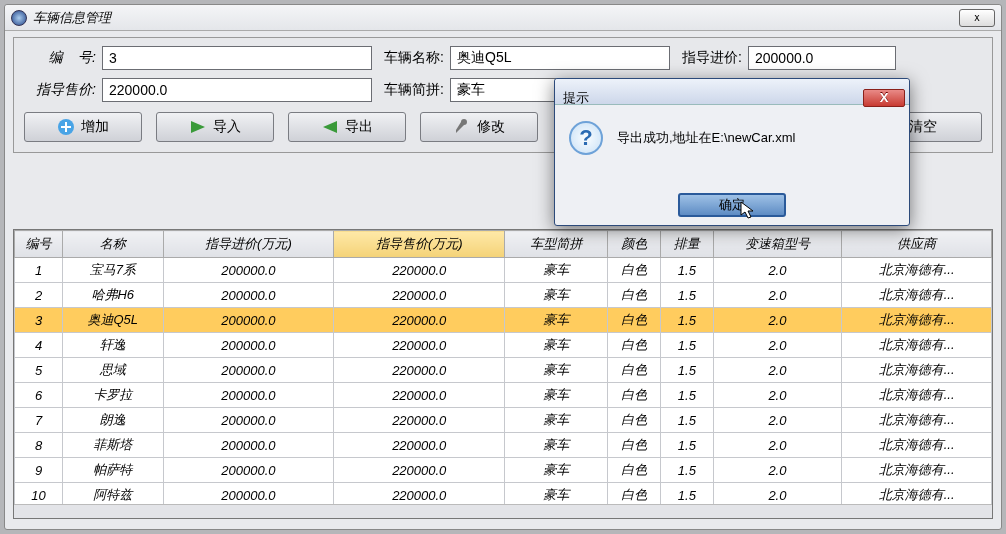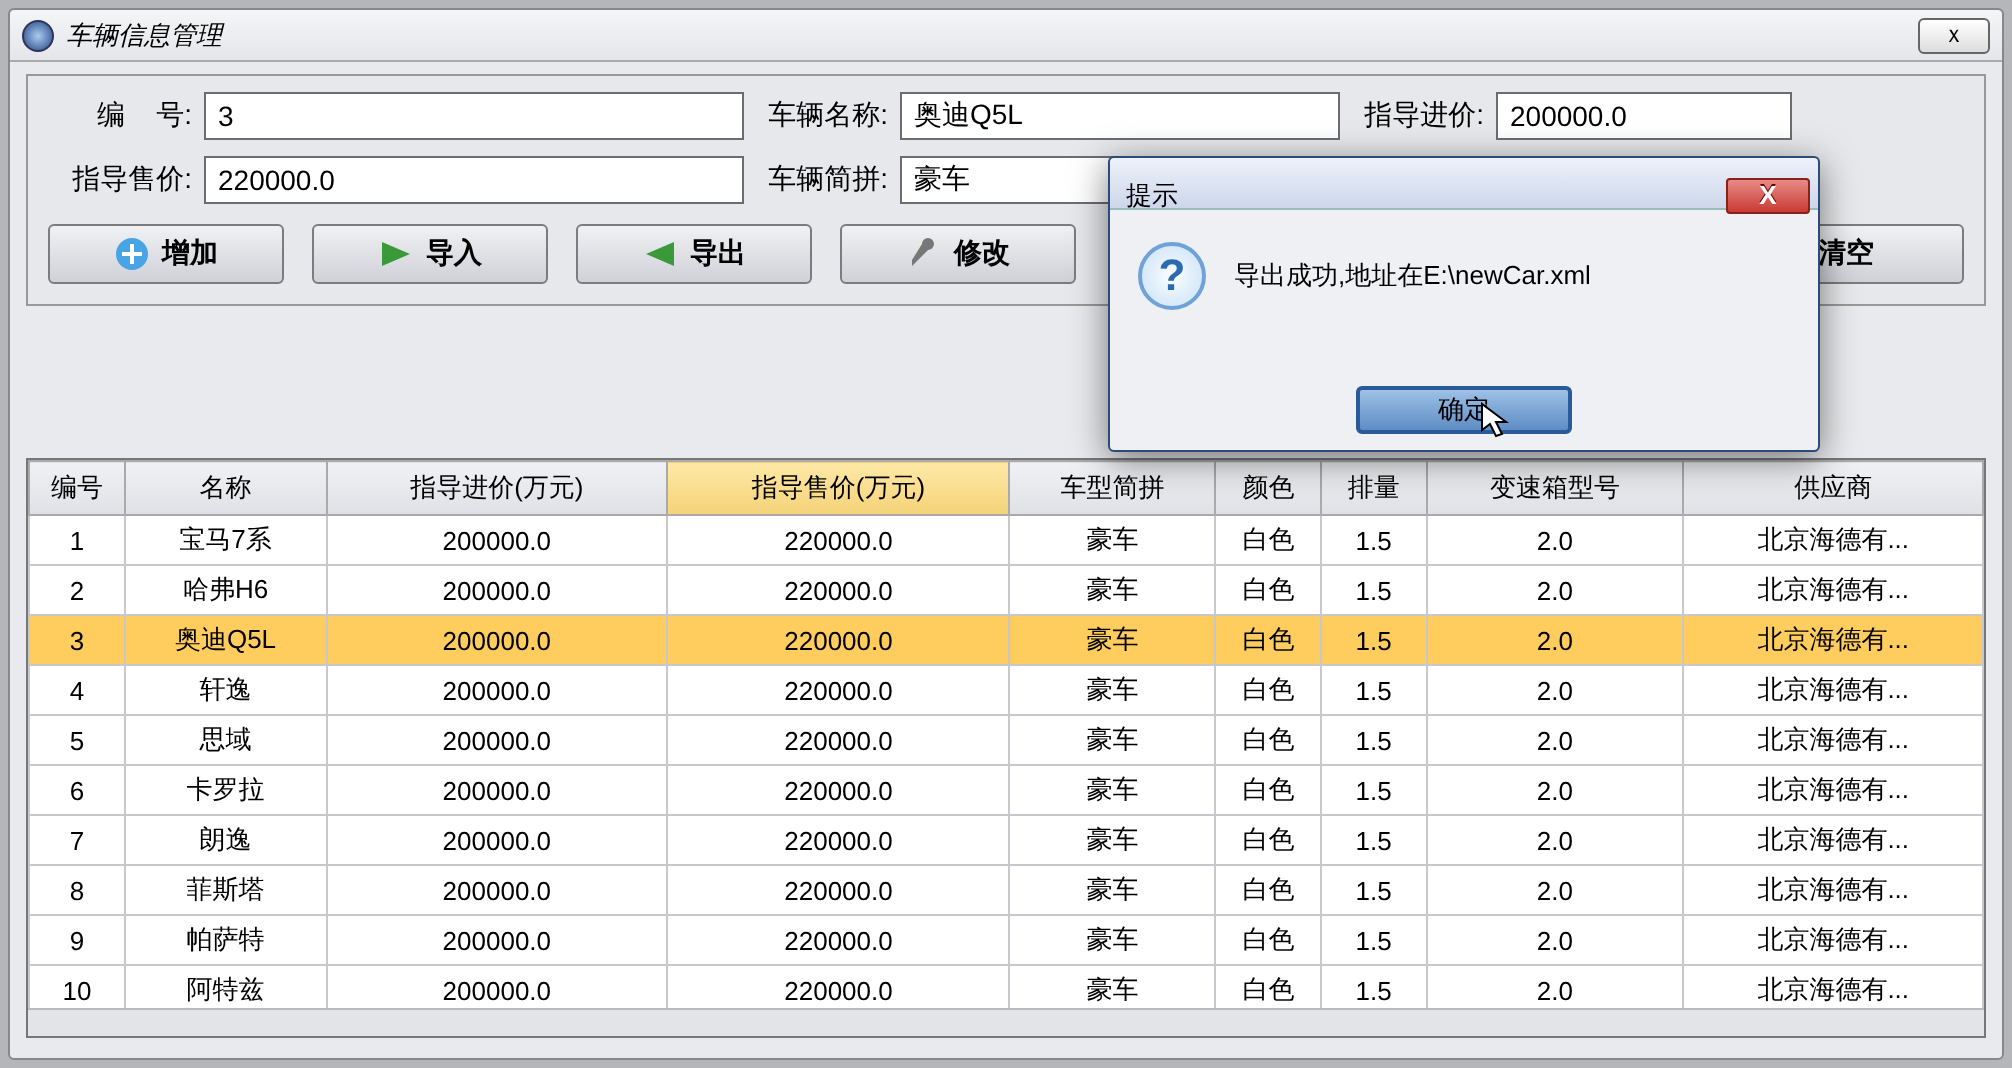--- a/index.html
+++ b/index.html
@@ -10,35 +10,35 @@
 .title-bar { height: 26px; background: linear-gradient(#f4f5f7,#e4e6ea); display:flex; align-items:center; padding:0 6px; border-bottom:1px solid #aaa; border-radius:3px 3px 0 0; }
 .title-icon { width:16px; height:16px; border-radius:50%; background:radial-gradient(#aaccee,#224488); border:1px solid #335; margin-right:6px;}
 .title-text { font-size:13px;font-style:italic; }
 .title-close { margin-left:auto; width:36px; height:18px; border:1px solid #666; border-radius:3px; background:linear-gradient(#fff,#ddd); display:flex; align-items:center; justify-content:center; font-size:12px; cursor:pointer;}
 
 .content { position:absolute; top:26px; left:0; right:0; bottom:0; }
 
 .form-pane { margin:6px 8px 0 8px; border:1px solid #999; background:#e7e8eb; padding:8px 10px 8px 10px; }
 .form-row { display:flex; align-items:center; gap:6px; margin-bottom:8px; }
 .form-label { font-size:14px; text-align:right; white-space:pre; }
-.form-label.w1 { width:72px; }
+.form-label.w1 { width:72px;font-style:italic; }
 .form-label.w2 { width:66px; }
 .form-input { height:24px; border:1px solid #6b6d73; background:#fff; padding:2px 6px; font-size:14px; }
 .fi-a { width:270px; }
 .fi-b { width:220px; }
 .fi-c { width:148px; }
 .combo-btn { width:26px; height:24px; border:1px solid #666; background:linear-gradient(#f6f7f9,#d7d9de); display:flex; align-items:center; justify-content:center; cursor:pointer; margin-left:-1px;}
 .combo-btn svg { width:10px; height:10px; }
 
 .btn-row { display:flex; gap:14px; padding:2px 0 2px 0; }
-.tbtn { width:118px; height:30px; border:1px solid #7a7c82; border-radius:3px; background:linear-gradient(#f0f1f4,#cfd1d7); display:flex; align-items:center; justify-content:center; gap:6px; font-size:14px; cursor:pointer;font-weight:bold; }
+.tbtn { width:118px; height:30px; border:1px solid #7a7c82; border-radius:3px; background:linear-gradient(#f0f1f4,#cfd1d7); display:flex; align-items:center; justify-content:center; gap:6px; font-size:14px; cursor:pointer; }
 .tbtn .ico { width:18px; height:18px; display:flex; align-items:center; justify-content:center; }
 .ico svg { width:18px; height:18px; }
 
-.table-wrap { position:absolute; left:8px; right:8px; top:198px; bottom:10px; border:1px solid #777; background:#fff; overflow:auto; }
+.table-wrap { position:absolute; left:8px; right:8px; top:198px; bottom:10px; border:1px solid #777; background:#fff; overflow:auto;font-style:italic; }
 table { width:100%; border-collapse:collapse; font-size:13px; }
 th { background:linear-gradient(#f0f1f4,#dfe1e6); border:1px solid #aaa; padding:4px 0; font-weight:normal; }
 th.sorted { background:linear-gradient(#ffe9a8,#f4d277); }
 td { border:1px solid #c6c8cd; text-align:center; padding:3px 0; background:#fff; }
 tr.selected td { background:#ffcc5e; }
 td:first-child, th:first-child { width:48px; }
 td:last-child { white-space:nowrap; overflow:hidden; text-overflow:ellipsis; max-width:90px;}
 .sb-h { position:absolute; left:0; right:0; bottom:0; height:14px; background:#e3e4e8; border-top:1px solid #bbb; }
 
 .dialog { position:absolute; left:554px; top:78px; width:356px; height:148px; background:#eef0f4; border:1px solid #2c4a7a; border-radius:3px; box-shadow:0 4px 18px rgba(0,0,0,0.5); }

